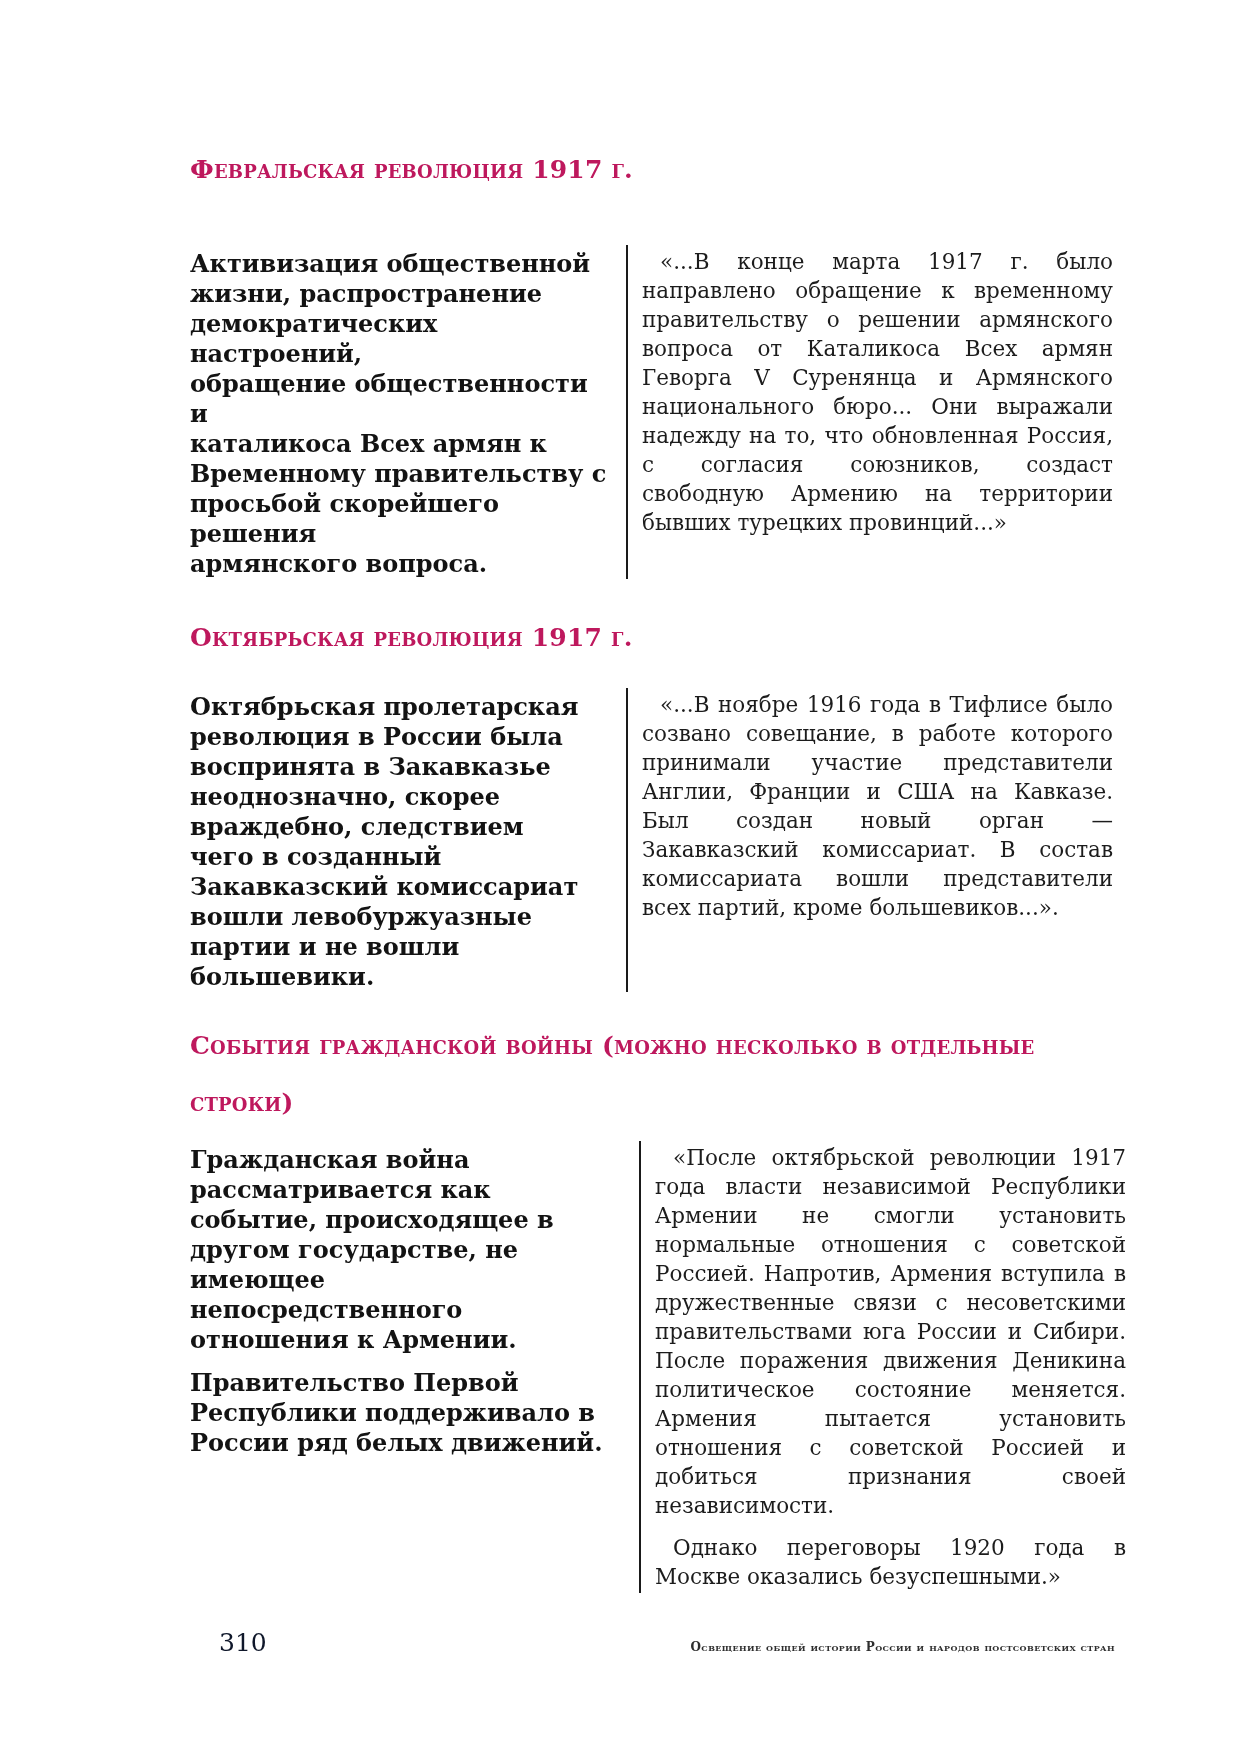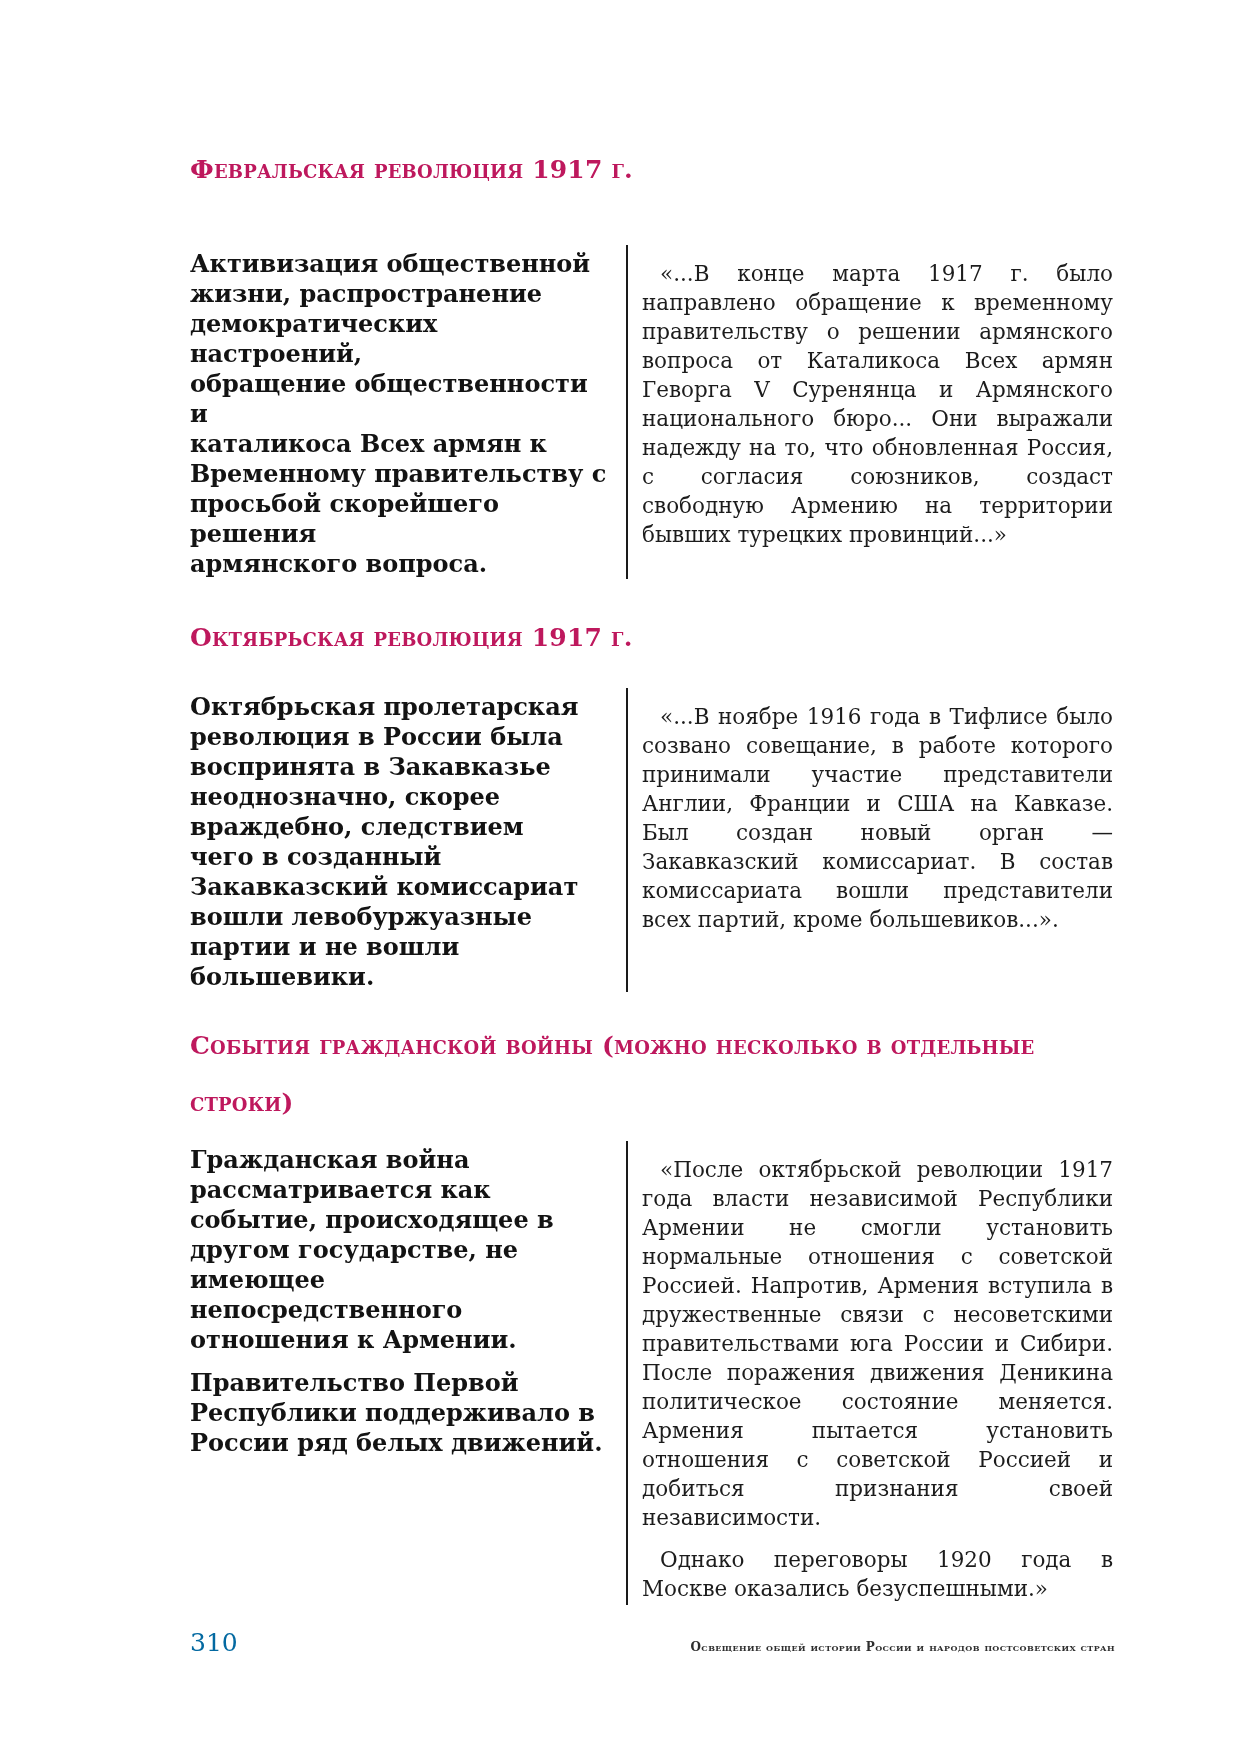--- a/index.html
+++ b/index.html
@@ -26,21 +26,21 @@
   .heading.h1 { margin-top: 141px; }
   .heading.h2 { margin-top: 30px; }
   .heading.h3 { margin-top: 25px; }
   .section-row {
     display: flex;
     align-items: stretch;
     margin: 0 124px 0 190px;
   }
   .section-row.s1 { margin-top: 47px; }
   .section-row.s2 { margin-top: 22px; }
-  .section-row.s3 { margin-top: 10px; }
+  .section-row.s3 { margin-top: 10px; gap: 13px; }
   .col-left {
     width: 436px;
     flex: 0 0 436px;
     box-sizing: border-box;
     padding: 4px 18px 0 0;
   }
   .summary-par {
     margin: 0 0 13px 0;
     font-size: 24px;
     line-height: 30px;
@@ -50,41 +50,42 @@
   }
   .summary-par:last-child { margin-bottom: 0; }
   .col-right {
     width: 489px;
     flex: 0 0 489px;
     box-sizing: border-box;
     border-left: 2px solid #1a1a1a;
     padding: 2px 2px 2px 14px;
   }
   .quote-par {
-    margin: 12px 0 13px 0;
+    margin: 0 0 13px 0;
     font-size: 21.5px;
     line-height: 29px;
     text-align: justify;
     text-indent: 18px;
     color: #1c1c1c;
   }
   .quote-par:last-child { margin-bottom: 0; }
   .footer {
     position: absolute;
     left: 190px;
     right: 124px;
     top: 1628px;
     display: flex;
     justify-content: space-between;
     align-items: baseline;
   }
   .page-number {
     font-size: 25px;
     line-height: 30px;
-    color: #0369a1;
+    color: #0f172a;
+    margin-left: 29px;
   }
   .running-title {
     font-size: 12px;
     font-weight: bold;
     font-variant: small-caps;
     letter-spacing: 0.4px;
     color: #2e2e2e;
     text-align: right;
   }
 </style>

